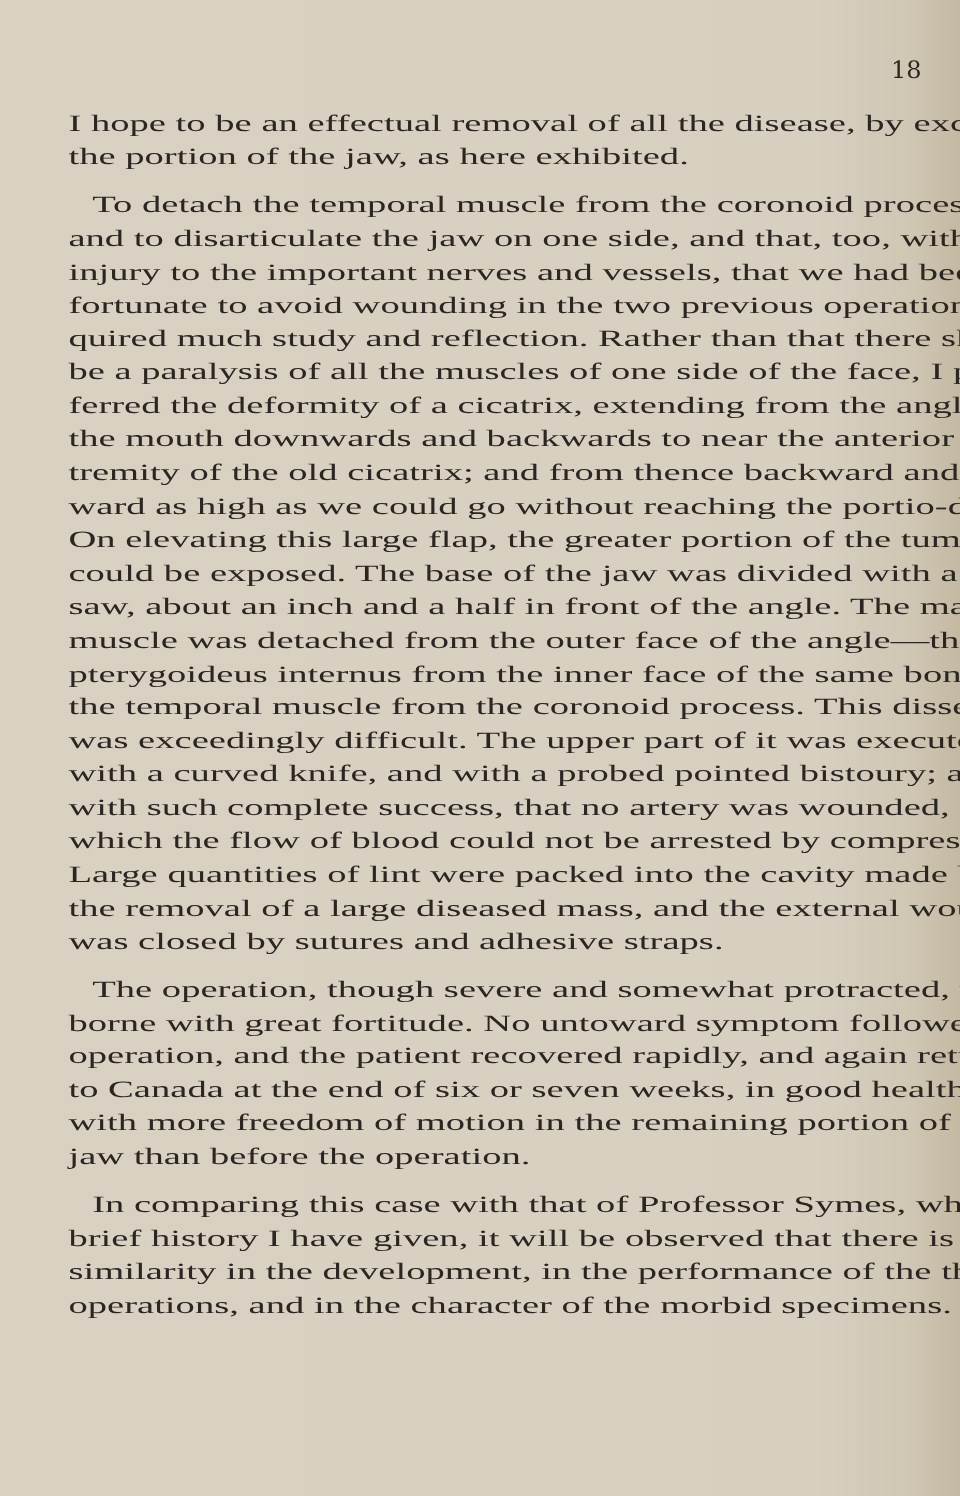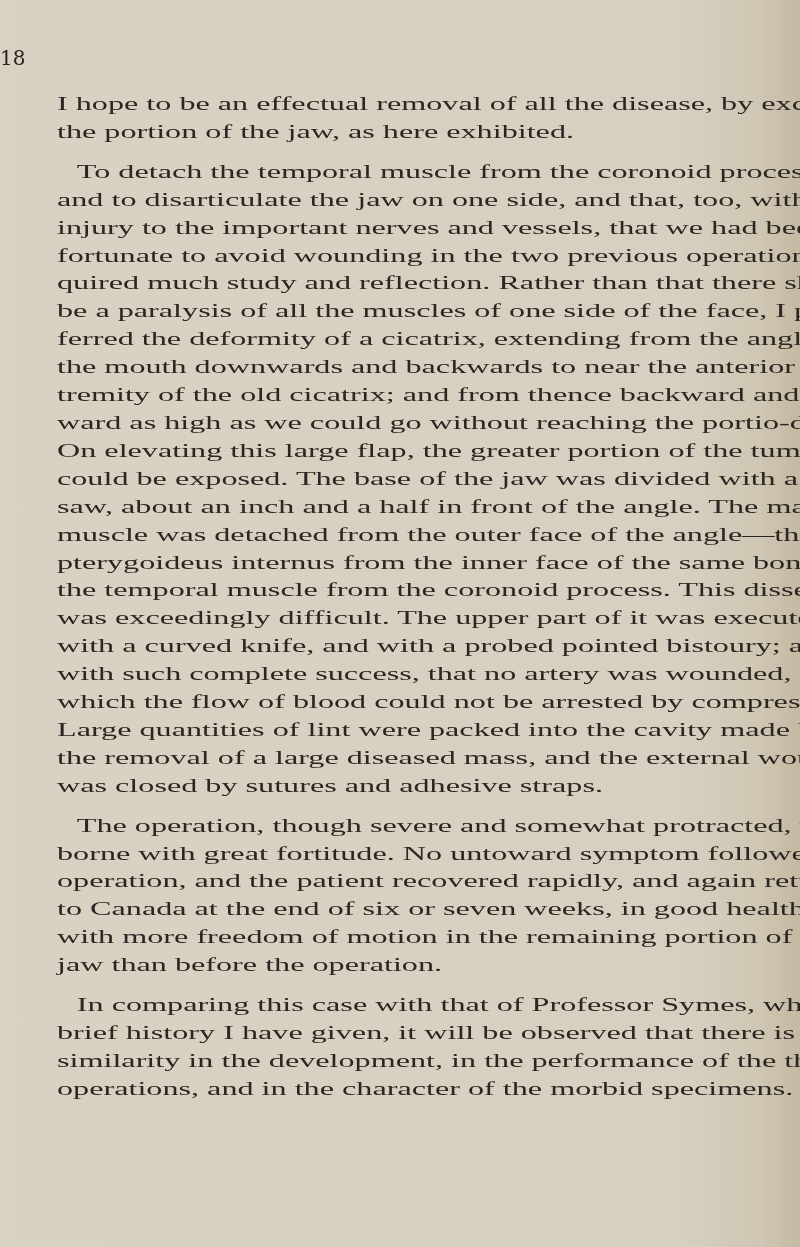--- a/index.html
+++ b/index.html
@@ -18,21 +18,21 @@
       left: 0; top: 0;
       width: 800px;
       height: 1247px;
       background: linear-gradient(to right, #d9d2c3 0%, #d7d0c1 85%, #cfc6b3 95%, #c4b9a2 100%);
     }
     .page-number {
       position: absolute;
       top: 46px;
       left: 0;
       width: 768px;
-      text-align: left;
+      text-align: right;
       font-family: "DejaVu Serif", serif;
       font-size: 20px;
       color: #2a2520;
     }
     .body-text {
       position: absolute;
       left: 57px;
       top: 90px;
       width: 390px;
       font-family: "Liberation Serif", serif;

